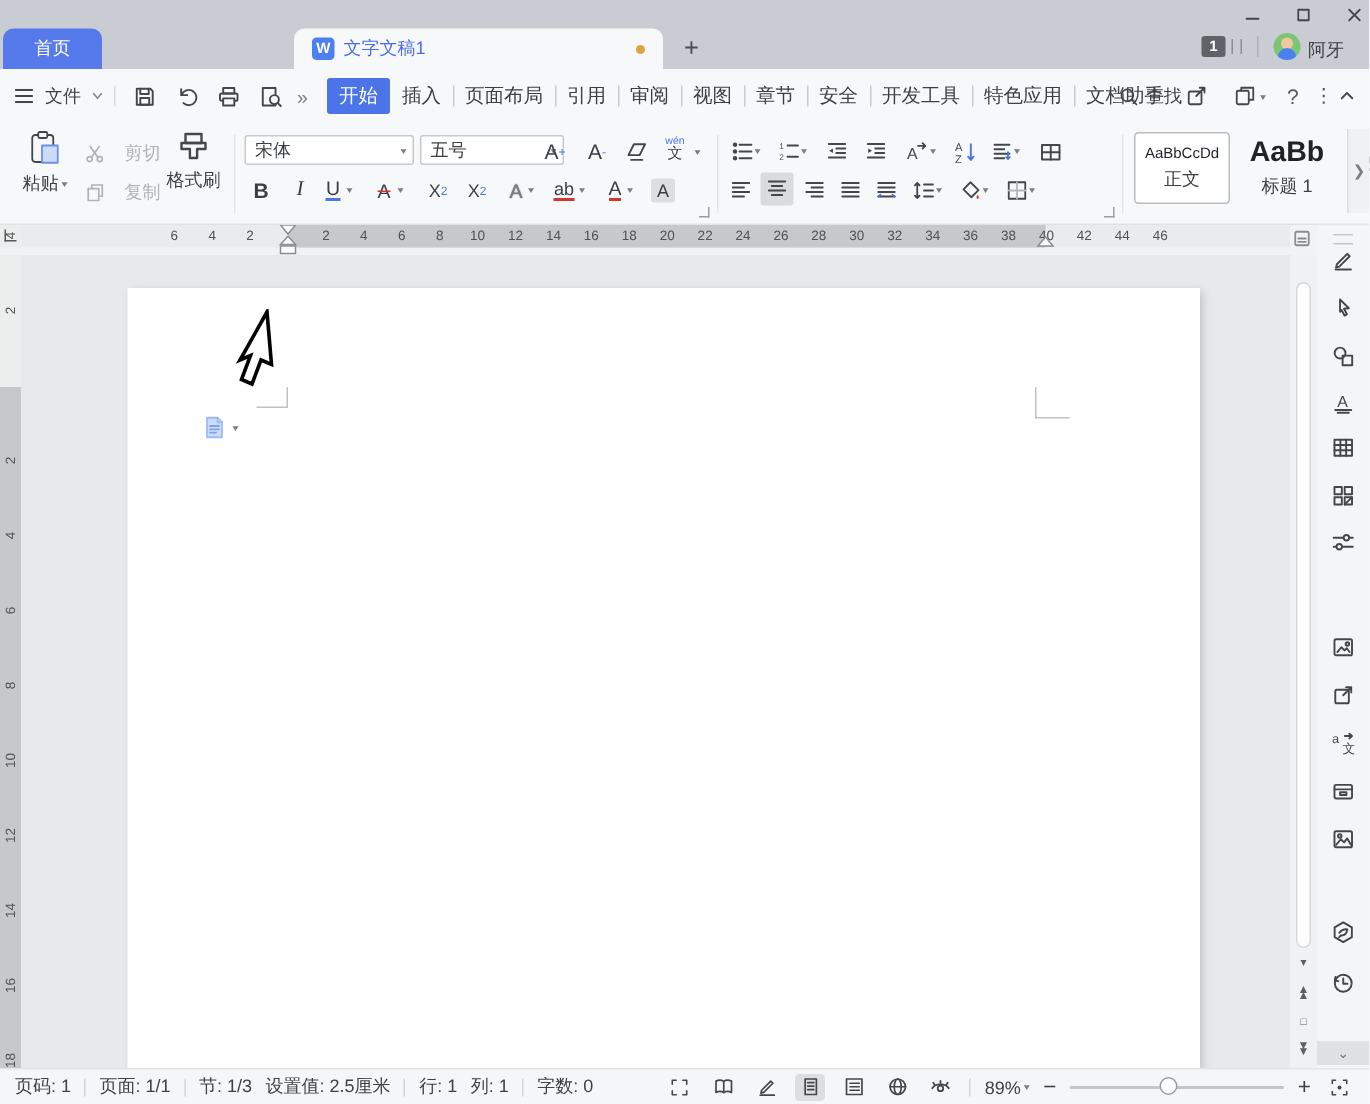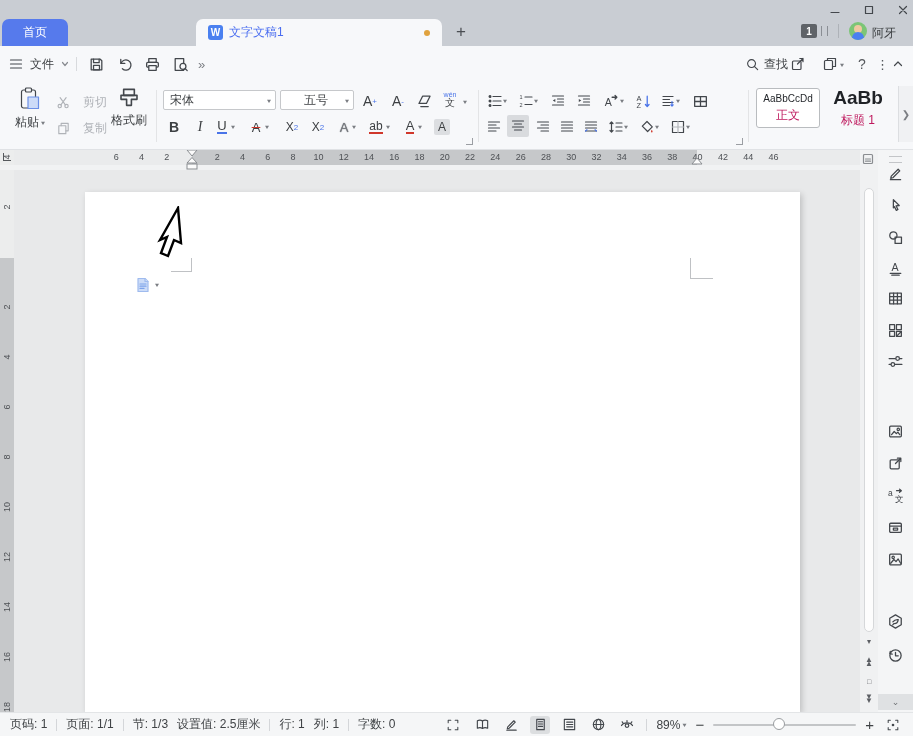--- a/index.html
+++ b/index.html
@@ -51,23 +51,23 @@
   .fbtn{display:flex;align-items:center;justify-content:center;height:22px;min-width:20px;color:#3d4043;}
   .fbtn .b{font-weight:bold;font-size:14px;}
   .fbtn .i{font-style:italic;font-family:"Liberation Serif",serif;font-size:14px;}
   .strike{text-decoration:line-through;text-decoration-color:#d0372b;font-size:13px;}
   .supsub{font-size:12px;}
   .supsub sup,.supsub sub{color:#4a74e8;font-size:8px;}
   .ul-red{border-bottom:2px solid #d0372b;line-height:12px;font-size:13px;}
   .ul-blue{border-bottom:2px solid #4a74e8;line-height:12px;font-size:13px;}
   .boxed{background:#dcdee1;border-radius:2px;padding:1px 4px;}
   .active-tool{background:#d9dbde;border-radius:2px;}
-  .stylebox{position:absolute;top:6px;width:64px;height:40px;display:flex;flex-direction:column;align-items:center;justify-content:center;background:#fff;box-sizing:border-box;}
+  .stylebox{position:absolute;top:6px;width:64px;height:48px;display:flex;flex-direction:column;align-items:center;justify-content:center;background:#fff;box-sizing:border-box;}
   .stylebox .p1{font-size:10px;color:#1f2226;}
-  .stylebox .p2{font-size:12px;color:#be185d;margin-top:3px;}
+  .stylebox .p2{font-size:12px;color:#404040;margin-top:3px;}
   .stylebox.first{border:1px solid #b9bcbf;border-radius:3px;}
   .stylebox .big{font-size:19px;font-weight:bold;color:#1f2226;}
   .style-more{position:absolute;right:0;top:4px;width:14px;height:56px;background:#f0f1f3;border-left:1px solid #dcdee1;display:flex;align-items:center;justify-content:center;color:#7a7d82;font-size:10px;}
   .corner{position:absolute;width:6px;height:6px;border-right:1px solid #9b9ea3;border-bottom:1px solid #9b9ea3;}
 
   
   .hruler{position:absolute;left:0;top:150px;width:913px;height:20px;background:#f1f2f3;}
   .hruler .band{position:absolute;left:14px;top:0;width:846px;height:15px;background:#eaebec;}
   .hruler .dark{position:absolute;left:192px;top:0;width:505px;height:15px;background:#c6c8ca;}
   .hnum{position:absolute;top:2px;width:10px;text-align:center;font-size:9px;color:#4e5155;}
@@ -176,20 +176,33 @@
       </div>
     <div class="mb-item" style="left:172px;">
         <svg class="ic" width="17" height="17" viewBox="0 0 16 16">
           <rect x="3" y="2.5" width="8" height="11"></rect>
           <circle cx="10.3" cy="9.8" r="2.8" fill="#f7f8fa"></circle>
           <path d="M12.3 11.8 L14.3 13.8"></path>
         </svg>
       </div>
     <div class="mb-item" style="left:198px;color:#7a7d82;font-size:13px;">»</div>
 
+    <div class="rtab-strip">
+        <span class="rtab active">开始</span>
+        <span class="rtab">插入</span>
+        <span class="rtab">页面布局</span>
+        <span class="rtab">引用</span>
+        <span class="rtab">审阅</span>
+        <span class="rtab">视图</span>
+        <span class="rtab">章节</span>
+        <span class="rtab">安全</span>
+        <span class="rtab">开发工具</span>
+        <span class="rtab">特色应用</span>
+        <span class="rtab">文档助手</span>
+      </div>
 
     <div class="mb-item" style="left:745px;gap:4px;">
       <svg class="ic" width="15" height="15" viewBox="0 0 16 16">
           <circle cx="7" cy="7" r="4.2"></circle>
           <path d="M10.2 10.2 L13.5 13.5"></path>
         </svg>
       <span>查找</span>
     </div>
     <div class="mb-item" style="left:790px;">
         <svg class="ic" width="16" height="16" viewBox="0 0 16 16">
@@ -251,21 +264,21 @@
           <path d="M3 7 H15 V10 H10.8 V14.5 H7.2 V10 H3 Z"></path>
         </svg>
       <span class="lbl">格式刷</span>
     </div>
     <div class="vsep" style="left:156px;"></div>
 
     <div class="combo" style="left:163px;top:8px;width:113px;">
       <span class="cv">宋体</span>
         <span class="dda">▾</span>
     </div>
-    <div class="combo" style="left:280px;top:8px;width:74px;text-align:center;">
+    <div class="combo" style="left:280px;top:8px;width:96px;">
       <span class="cv">五号</span>
         <span class="dda">▾</span>
     </div>
     <div class="fbtn abs supsub" style="left:360px;top:8px;font-size:14px;">
         <span>A</span>
         <sup>+</sup>
       </div>
     <div class="fbtn abs supsub" style="left:388px;top:8px;font-size:14px;">
         <span>A</span>
         <sup>-</sup>

